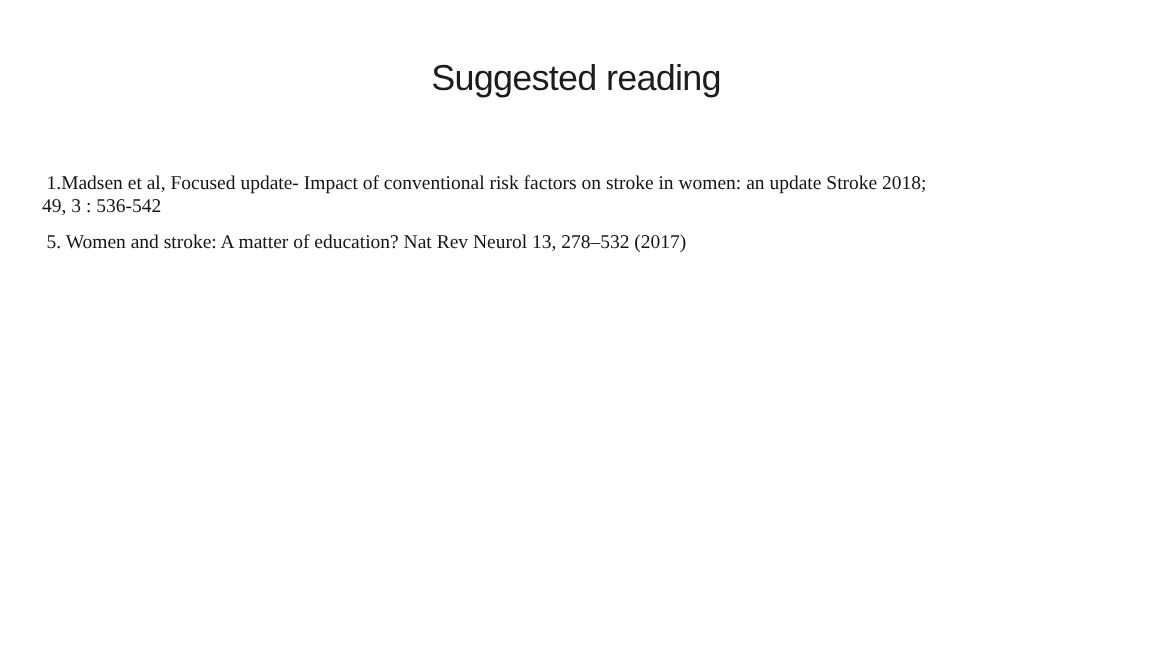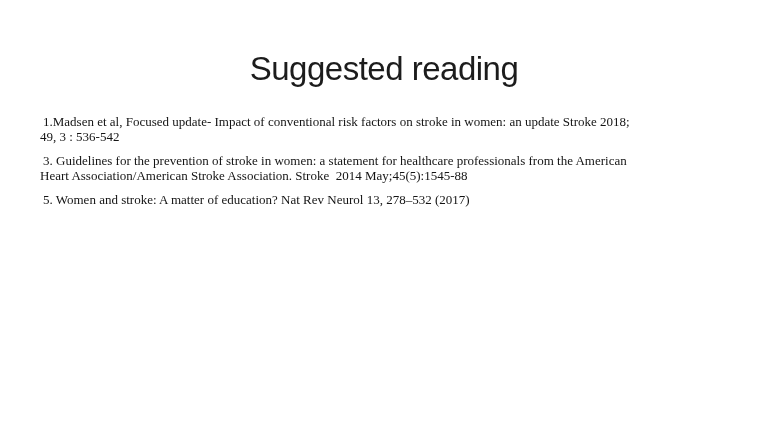--- a/index.html
+++ b/index.html
@@ -10,32 +10,32 @@
   .slide {
     position: relative;
     width: 768px;
     height: 432px;
     background: #ffffff;
     overflow: hidden;
     font-family: "Liberation Serif", serif;
   }
   .slide-title {
     margin: 0;
-    padding-top: 49px;
+    padding-top: 39px;
     text-align: center;
     font-family: "Liberation Sans", sans-serif;
     font-weight: 300;
-    font-size: 33px;
+    font-size: 24px;
     line-height: 1.2;
     letter-spacing: -0.5px;
     color: #1c1c1c;
   }
   .reference-list {
     position: absolute;
-    left: 40px;
+    left: 28px;
     top: 114px;
     width: 700px;
     color: #141414;
     font-size: 13px;
     line-height: 15px;
   }
   .reference {
     margin: 0 0 9px 0;
     text-indent: 3px;
     white-space: pre-wrap;
@@ -43,17 +43,15 @@
 </style>
 </head>
 <body>
 
 <div class="slide">
   <h1 class="slide-title">Suggested reading</h1>
 
   <div class="reference-list">
     <p class="reference">1.Madsen et al, Focused update- Impact of conventional risk factors on stroke in women: an update Stroke 2018;
 49, 3 : 536-542</p>
-    <p class="reference">3. Guidelines for the prevention of stroke in women: a statement for healthcare professionals from the American
-Heart Association/American Stroke Association. Stroke  2014 May;45(5):1545-88</p>
     <p class="reference">5. Women and stroke: A matter of education? Nat Rev Neurol 13, 278–532 (2017)</p>
   </div>
 </div>
 
 </body></html>

